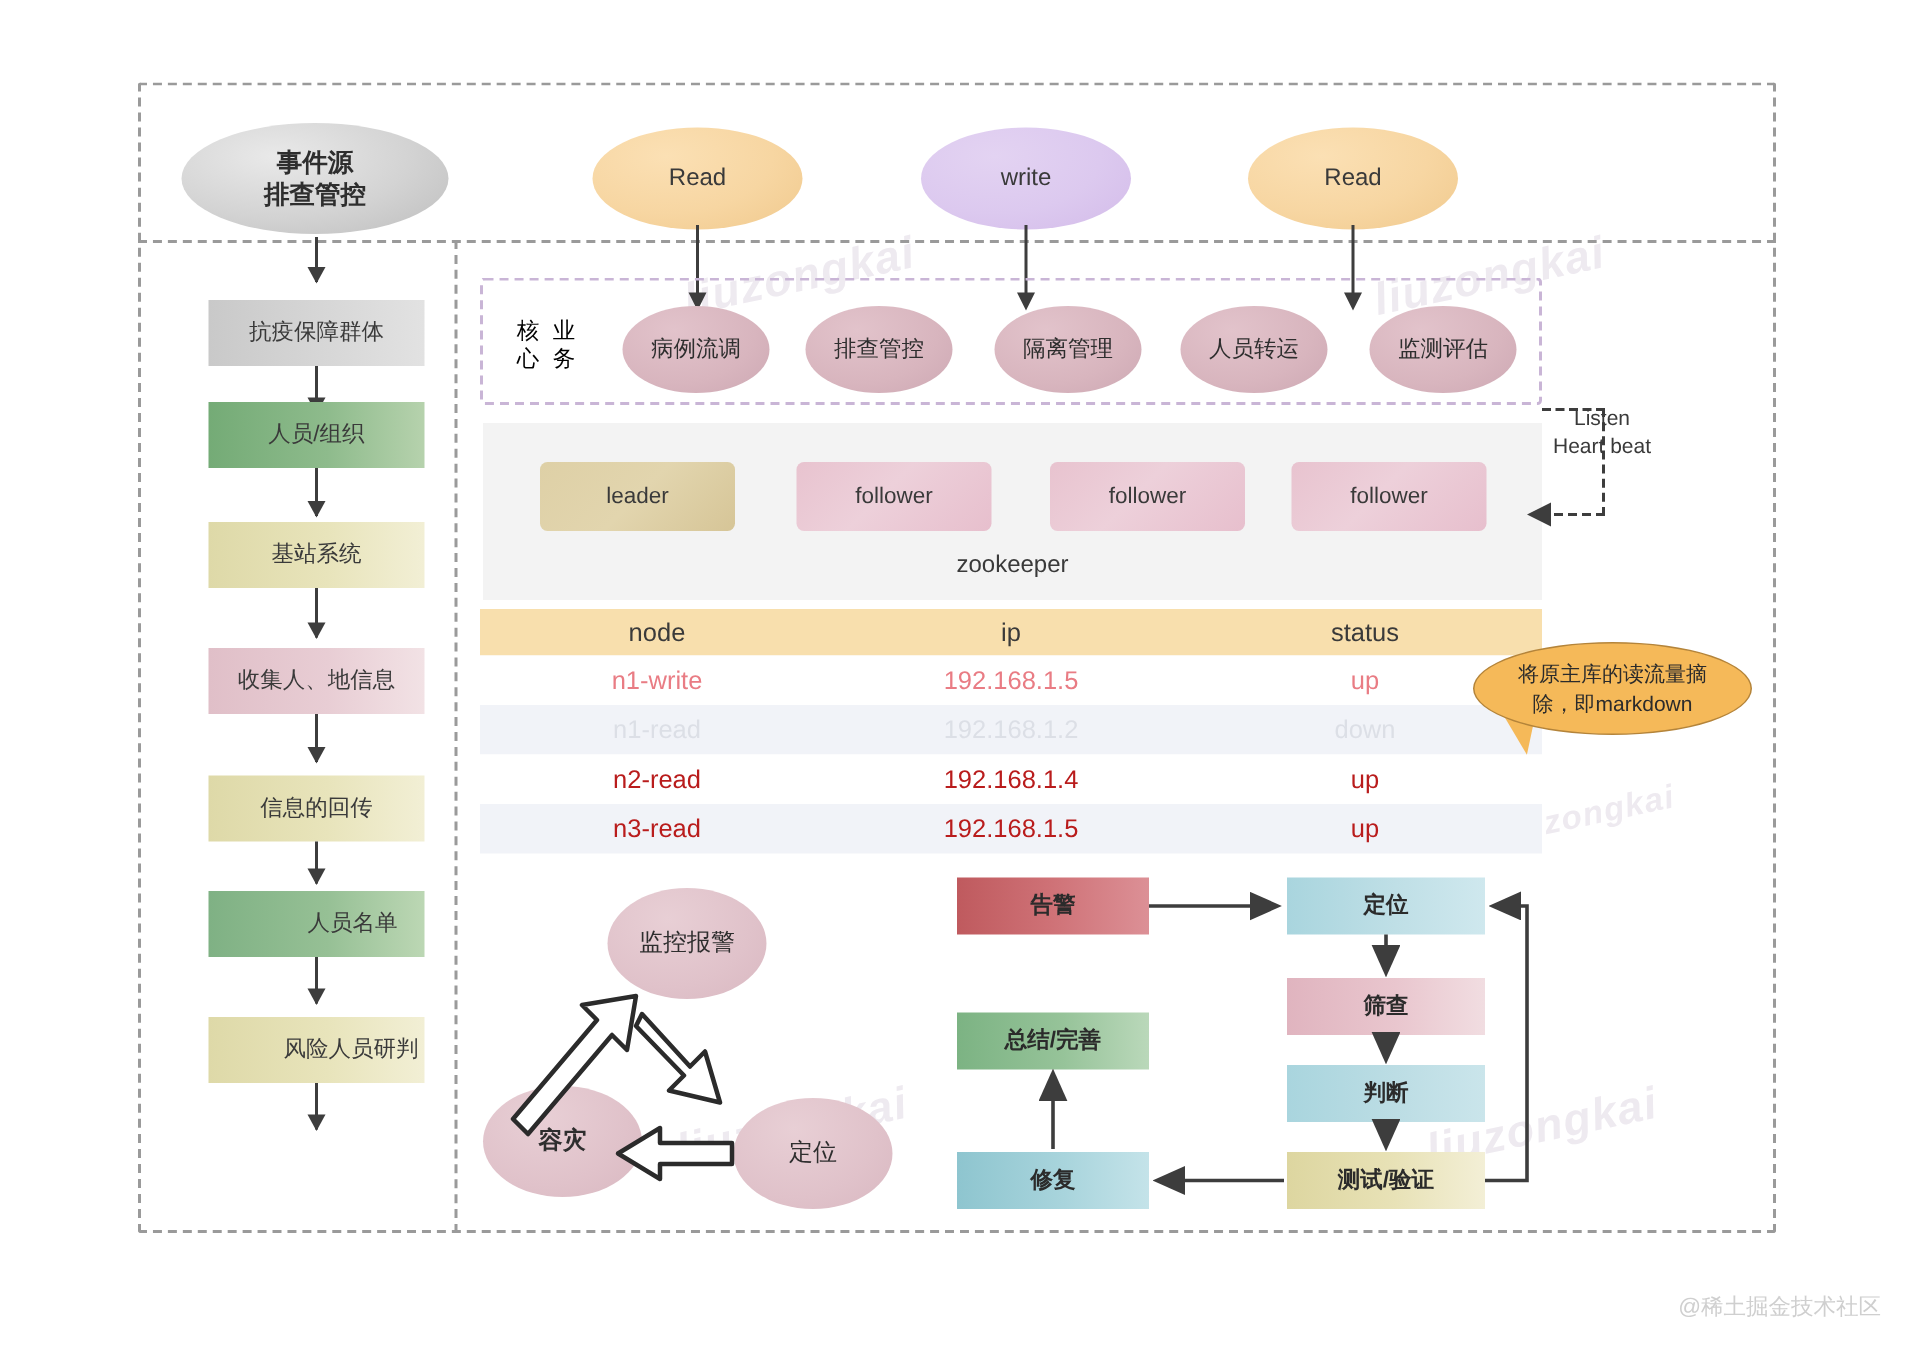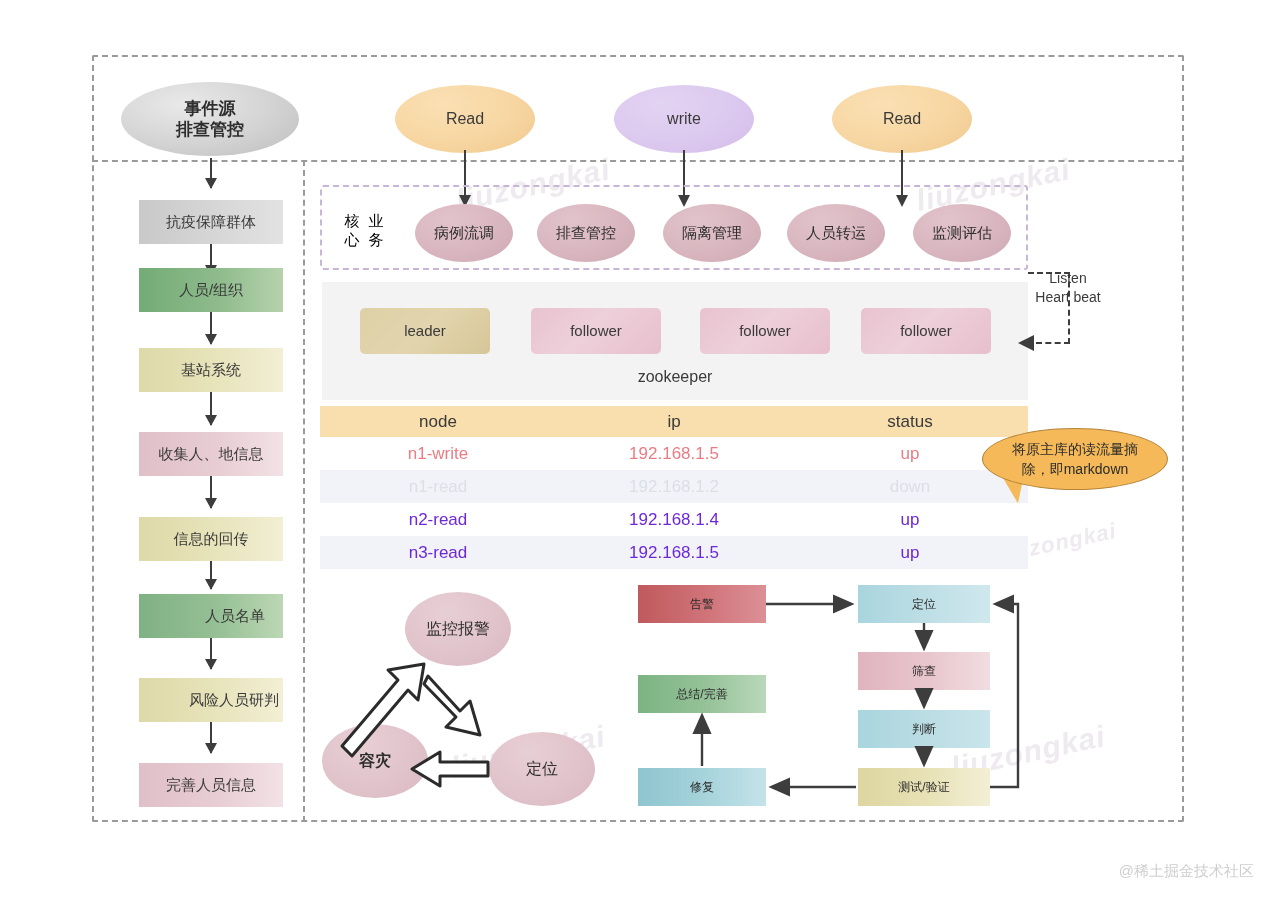--- a/index.html
+++ b/index.html
@@ -70,35 +70,35 @@
   .trow{display:flex;height:33px;align-items:center;font-size:17px;}
   .trow > div{text-align:center;}
   .c-node{width:236px;}
   .c-ip{width:236px;}
   .c-status{width:236px;}
   .th{background:#f8dfad;color:#3a3a3a;height:31px;}
   .r-white{background:#ffffff;}
   .r-alt{background:#f1f3f8;}
   .r-red{color:#e97c84;}
   .r-faded{color:#dcdfe6;}
-  .r-normal{color:#6d28d9;align-items:center;}
+  .r-normal{color:#b91c1c;align-items:center;}
 
   
   .bubble{left:982px;top:428px;width:186px;height:62px;border-radius:50%;
     background:#f5b959;border:1px solid #b4843a;font-size:14px;color:#2b2b2b;
     line-height:1.45;padding:0 12px;}
   .bubble-tail{left:988px;top:474px;width:0;height:0;
     border-left:9px solid transparent;border-right:24px solid #f5b959;
     border-bottom:26px solid transparent;transform:rotate(12deg);}
 
   
   .cyc-ell{font-size:16px;color:#2e2e2e;}
 
   
-  .fbox{height:38px;font-size:12px;color:#2b2b2b;}
+  .fbox{height:38px;font-size:15px;color:#2b2b2b;font-weight:bold;}
   .fb-red  {background:linear-gradient(90deg,#bf5a5e 0%,#cf7277 50%,#dc9096 100%);}
   .fb-blue {background:linear-gradient(90deg,#a9d5de 0%,#bfdfe6 55%,#cfe8ee 100%);}
   .fb-rose {background:linear-gradient(90deg,#e0b4bf 0%,#e9c6ce 55%,#f1dde1 100%);text-align:right;}
   .fb-blue2{background:linear-gradient(90deg,#a9d5de 0%,#bcdde4 55%,#cae5eb 100%);}
   .fb-khaki{background:linear-gradient(90deg,#ddd6a0 0%,#e8e2b7 55%,#f3efd6 100%);}
   .fb-green{background:linear-gradient(90deg,#7cb383 0%,#96c399 55%,#bad8ba 100%);}
   .fb-cyan {background:linear-gradient(90deg,#8ec5cf 0%,#a8d4dc 55%,#c4e3e9 100%);}
 
   
   .wm{color:#eeeaf0;font-size:30px;font-style:italic;font-weight:bold;
@@ -145,21 +145,20 @@
   <div class="abs flowbox g-khaki ctext" style="top:348px;">基站系统</div>
   <div class="abs varrow" style="top:392px;height:33px;"></div>
   <div class="abs flowbox g-pink ctext" style="top:432px;">收集人、地信息</div>
   <div class="abs varrow" style="top:476px;height:32px;"></div>
   <div class="abs flowbox g-khaki ctext" style="top:517px;">信息的回传</div>
   <div class="abs varrow" style="top:561px;height:28px;"></div>
   <div class="abs flowbox g-green2 ctext" style="top:594px;padding-left:48px;">人员名单</div>
   <div class="abs varrow" style="top:638px;height:31px;"></div>
   <div class="abs flowbox g-khaki ctext" style="top:678px;padding-left:46px;">风险人员研判</div>
   <div class="abs varrow" style="top:722px;height:31px;"></div>
-  <div class="abs flowbox g-pink ctext" style="top:763px;">完善人员信息</div>
 
   <div class="abs core-frame"></div>
   <div class="abs ctext" style="left:340px;top:210px;width:48px;height:42px;flex-direction:row;font-size:15px;color:#000000;">
     <span>核心</span>
     <span>业务</span>
   </div>
   <div class="abs ellipse ell-rose ctext" style="left:415px;top:204px;width:98px;height:58px;">病例流调</div>
   <div class="abs ellipse ell-rose ctext" style="left:537px;top:204px;width:98px;height:58px;">排查管控</div>
   <div class="abs ellipse ell-rose ctext" style="left:663px;top:204px;width:98px;height:58px;">隔离管理</div>
   <div class="abs ellipse ell-rose ctext" style="left:787px;top:204px;width:98px;height:58px;">人员转运</div>

